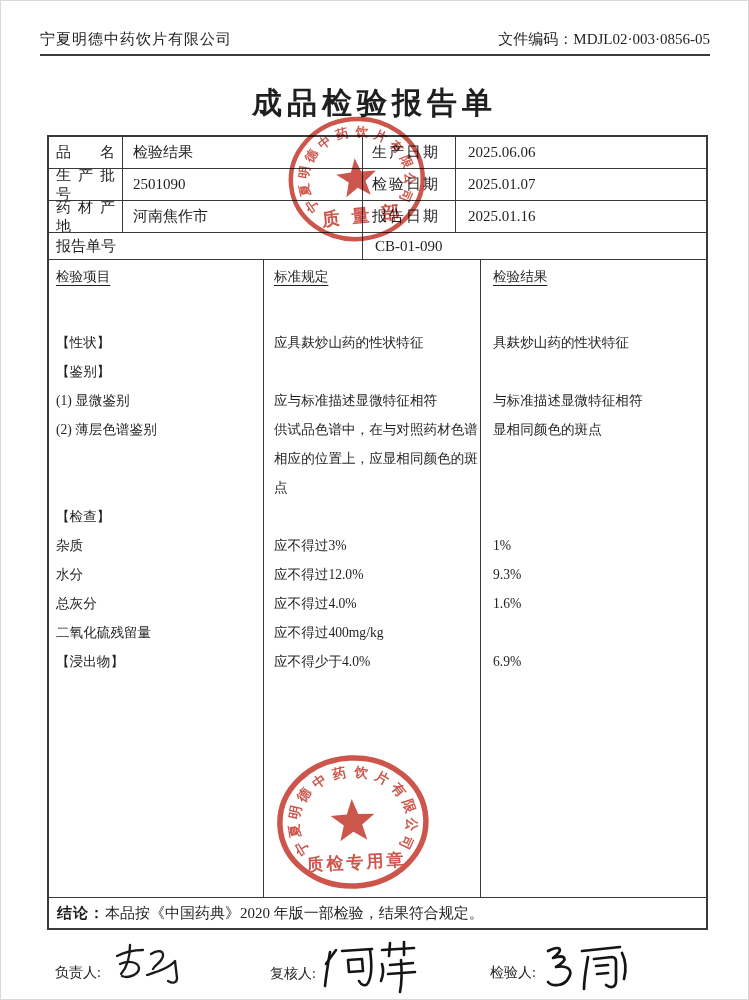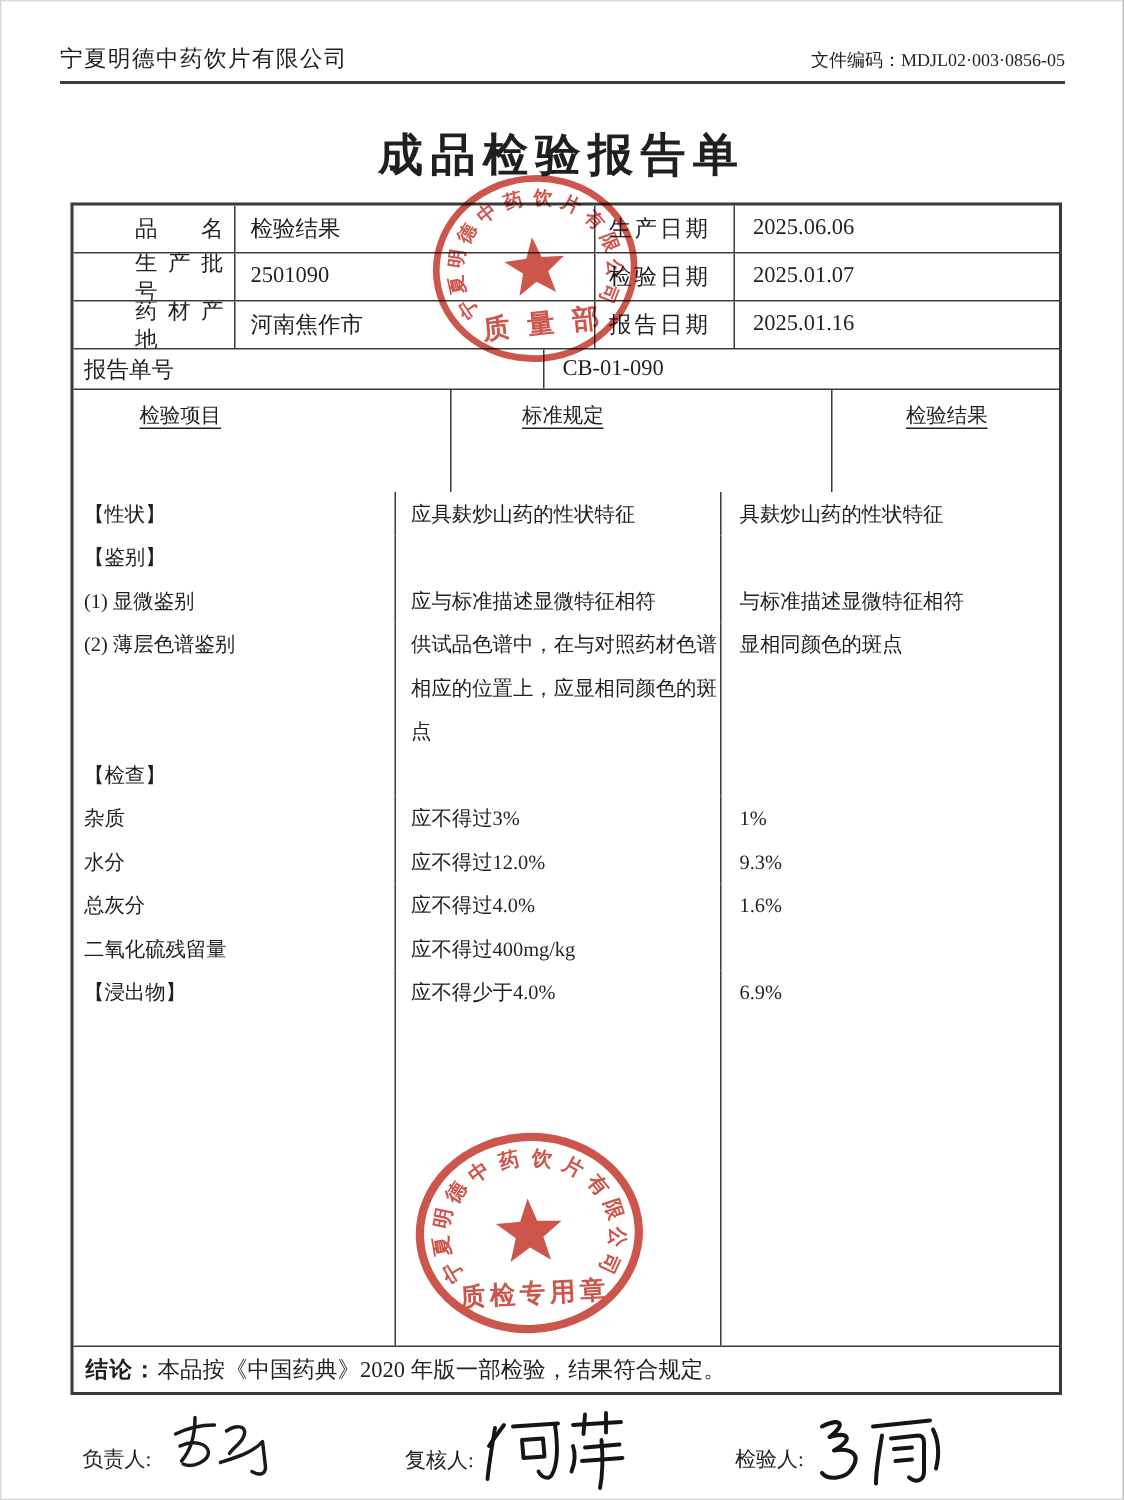--- a/index.html
+++ b/index.html
@@ -7,46 +7,46 @@
   .page{
     position:relative; width:749px; height:1000px; margin:0 auto;
     background:#ffffff; overflow:hidden;
     font-family:"Liberation Serif","DejaVu Serif",serif;
     color:var(--ink);
     box-shadow:inset 0 0 0 1px #d9d9d9;
   }
   
   .lh-row{position:absolute; left:40px; top:30px; width:670px; display:flex; justify-content:space-between; align-items:baseline;}
   .company{font-size:15px; letter-spacing:1px;}
-  .doccode{font-size:12px;}
+  .doccode{font-size:15px;}
   .lh-rule{position:absolute; left:40px; top:54px; width:670px; height:2px; background:#3c3c3c;}
   .doc-title{position:absolute; left:0; top:83px; width:100%; text-align:center;
     font-size:30px; font-weight:bold; letter-spacing:5px;}
   
   .frame{position:absolute; left:47px; top:135px; width:661px; height:795px;
     border:2px solid var(--bd); box-sizing:border-box; font-size:15px;}
   .irow{display:flex; border-bottom:1px solid var(--bd); box-sizing:border-box; align-items:center;}
-  .irow.h32{height:32px;padding-left:34px;} .irow.h27{height:27px;}
+  .irow.h32{height:32px;} .irow.h27{height:27px;}
   .irow>div{box-sizing:border-box; height:100%; display:flex; align-items:center; overflow:hidden;}
   .ic-label{width:74px; padding:0 7px; border-right:1px solid var(--bd);}
   .ic-label .just{display:block; width:100%; text-align:justify; text-align-last:justify;}
   .ic-value{width:240px; padding-left:10px; border-right:1px solid var(--bd);}
   .ic-dlabel{width:93px; padding-left:9px; letter-spacing:2px; border-right:1px solid var(--bd);}
   .ic-dvalue{flex:1; padding-left:12px;}
   .ic-wide-label{width:314px; padding:0 7px; border-right:1px solid var(--bd);}
   .ic-wide-value{flex:1; padding-left:12px;}
   
   .msec{display:flex; flex-direction:column; height:637px; font-size:13.6px;}
   .mrow{display:flex;}
   .mrow>div{box-sizing:border-box; line-height:29px; overflow:hidden;}
   .mc1{width:215px; padding-left:7px; border-right:1px solid var(--bd);}
   .mc2{width:217px; padding-left:10px; padding-right:2px; border-right:1px solid var(--bd);}
   .mc3{flex:1; padding-left:12px;}
   .mhead{height:68px;}
-  .mhead>div{padding-top:7px; line-height:20px;margin-left:37px;}
+  .mhead>div{padding-top:7px; line-height:20px;}
   .mhead .ul{text-decoration:underline; text-underline-offset:4px;}
   .mhead .mc2,.mhead .mc3{text-align:left;}
   .lines-1{height:29px;} .lines-3{height:87px;}
   .mfill{flex:1;}
   .mfill>div{height:100%;}
   
   .concl{display:flex; align-items:center; border-top:1px solid var(--bd);
     box-sizing:border-box; height:31px; padding-left:8px; font-size:15px;}
   .concl b{letter-spacing:1px;}
   

